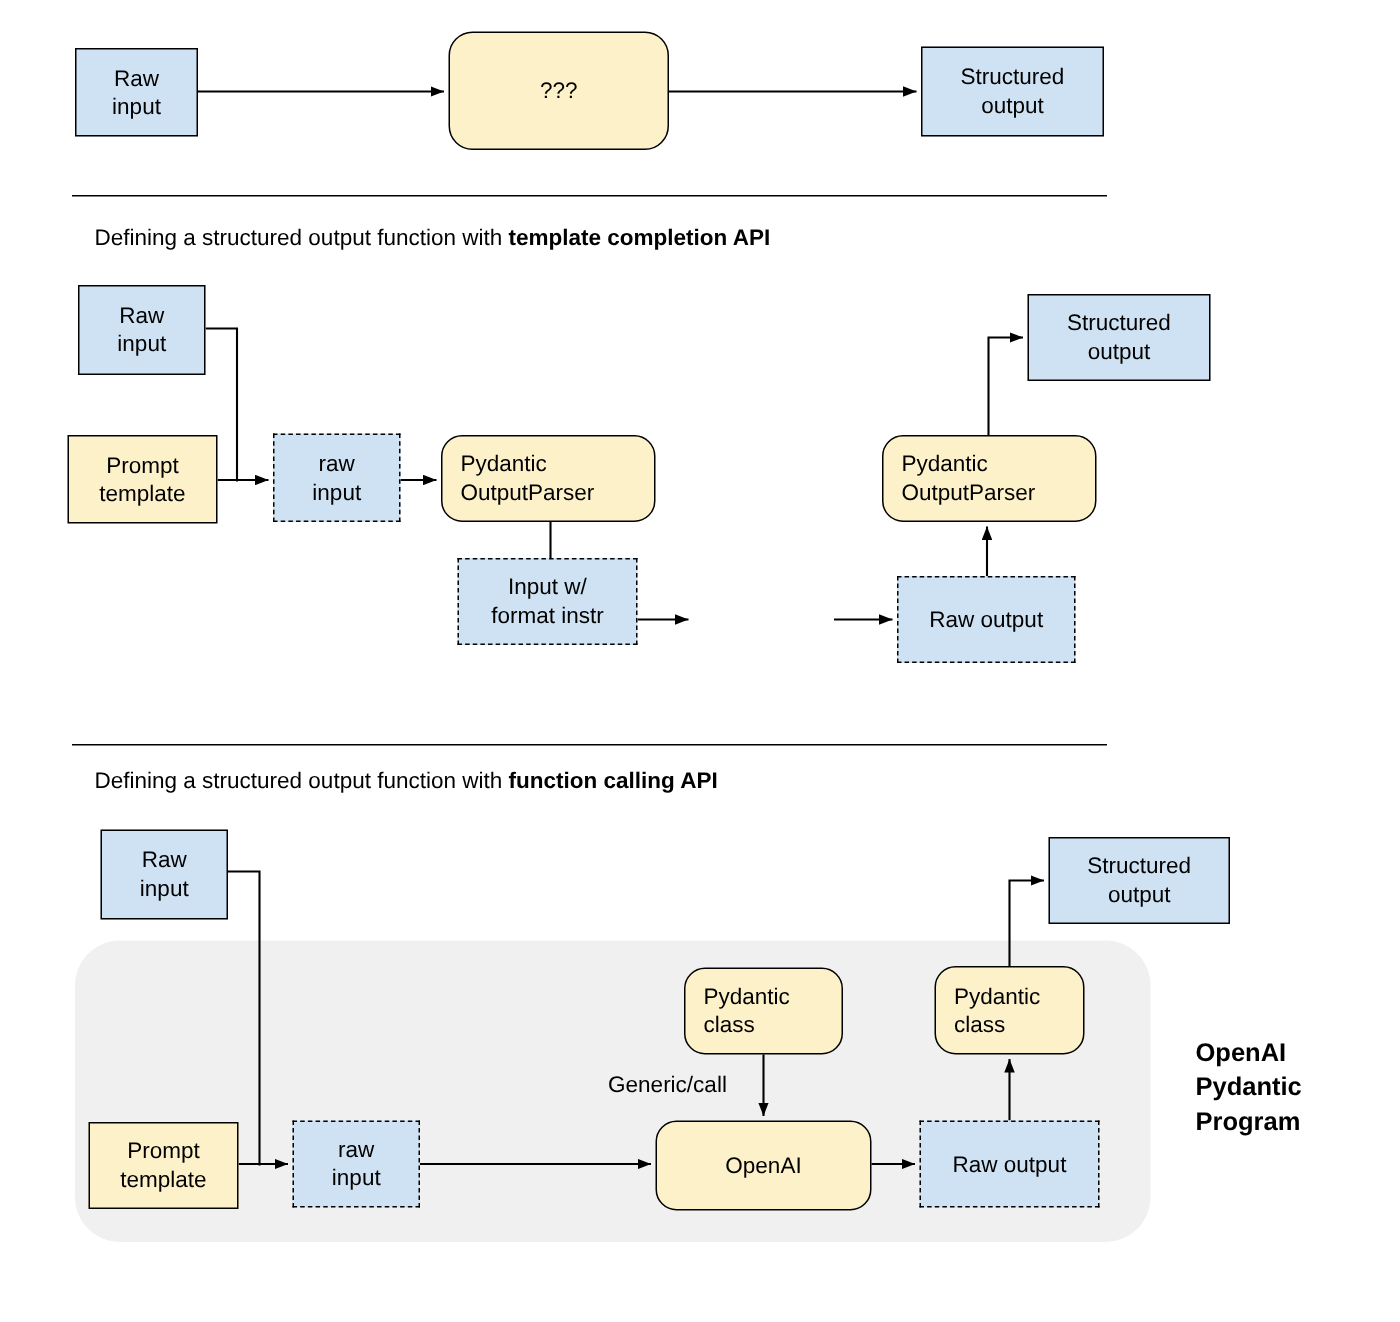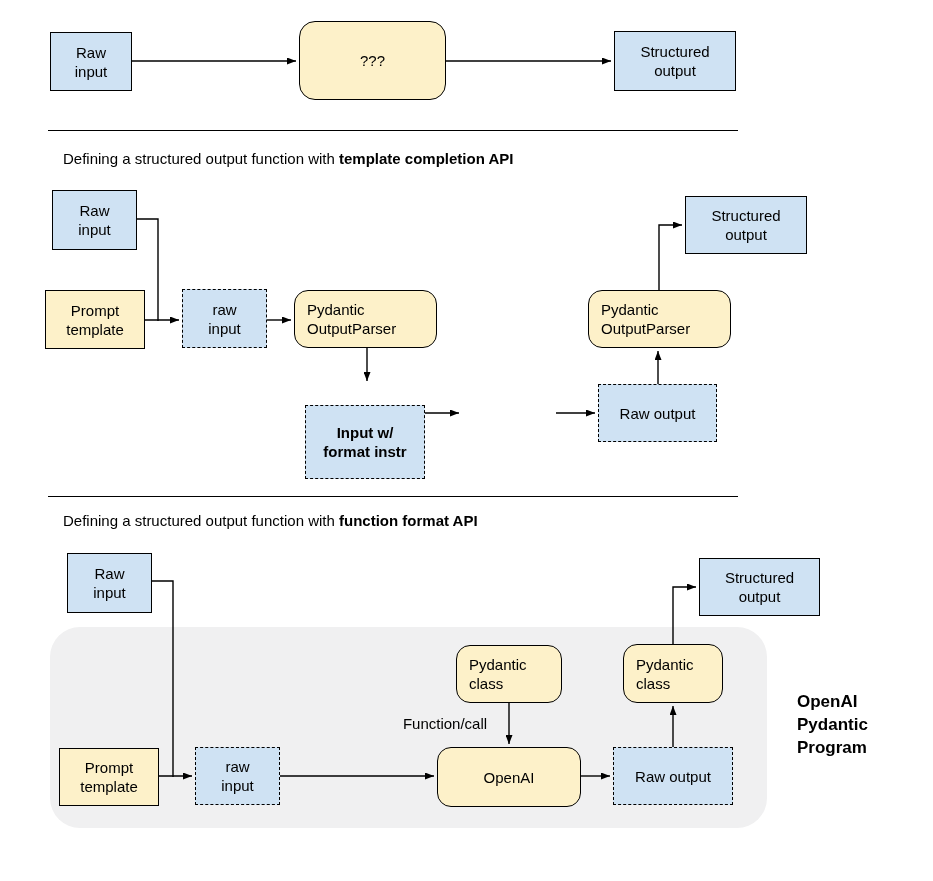--- a/index.html
+++ b/index.html
@@ -134,41 +134,41 @@
   <div class="box blue" style="left:685px; top:196px; width:122px; height:58px;">Structured
 output</div>
   <div class="box yellow" style="left:45px; top:290px; width:100px; height:59px;">Prompt
 template</div>
   <div class="box dashed" style="left:182px; top:289px; width:85px; height:59px;">raw
 input</div>
   <div class="box yellow r14 left-align" style="left:294px; top:290px; width:143px; height:58px;">Pydantic
 OutputParser</div>
   <div class="box yellow r14 left-align" style="left:588px; top:290px; width:143px; height:58px;">Pydantic
 OutputParser</div>
-  <div class="box dashed" style="left:305px; top:405px; width:120px; height:74px;font-weight:bold;">Input w/
+  <div class="box dashed" style="left:305px; top:372px; width:120px; height:58px;">Input w/
 format instr</div>
   <div class="box dashed" style="left:598px; top:384px; width:119px; height:58px;">Raw output</div>
 
   <div class="divider" style="left:48px; top:496px; width:690px;"></div>
 
   <div class="heading" style="left:63px; top:511px;">
-    <span>Defining a structured output function with </span><b>function format API</b>
+    <span>Defining a structured output function with </span><b>function calling API</b>
   </div>
 
   <div class="program-container" style="left:50px; top:627px; width:717px; height:201px;"></div>
 
   <div class="box blue" style="left:67px; top:553px; width:85px; height:60px;">Raw
 input</div>
   <div class="box blue" style="left:699px; top:558px; width:121px; height:58px;">Structured
 output</div>
   <div class="box yellow r14 left-align" style="left:456px; top:645px; width:106px; height:58px;">Pydantic
 class</div>
   <div class="box yellow r14 left-align" style="left:623px; top:644px; width:100px; height:59px;">Pydantic
 class</div>
-  <div class="floating-label" style="left:385px; top:714px; width:120px;">Function/call</div>
+  <div class="floating-label" style="left:385px; top:714px; width:120px;">Generic/call</div>
   <div class="box yellow" style="left:59px; top:748px; width:100px; height:58px;">Prompt
 template</div>
   <div class="box dashed" style="left:195px; top:747px; width:85px; height:58px;">raw
 input</div>
   <div class="box yellow r14" style="left:437px; top:747px; width:144px; height:60px;">OpenAI</div>
   <div class="box dashed" style="left:613px; top:747px; width:120px; height:58px;">Raw output</div>
   <div class="program-label" style="left:797px; top:690px;">OpenAI
 Pydantic
 Program</div>
 

